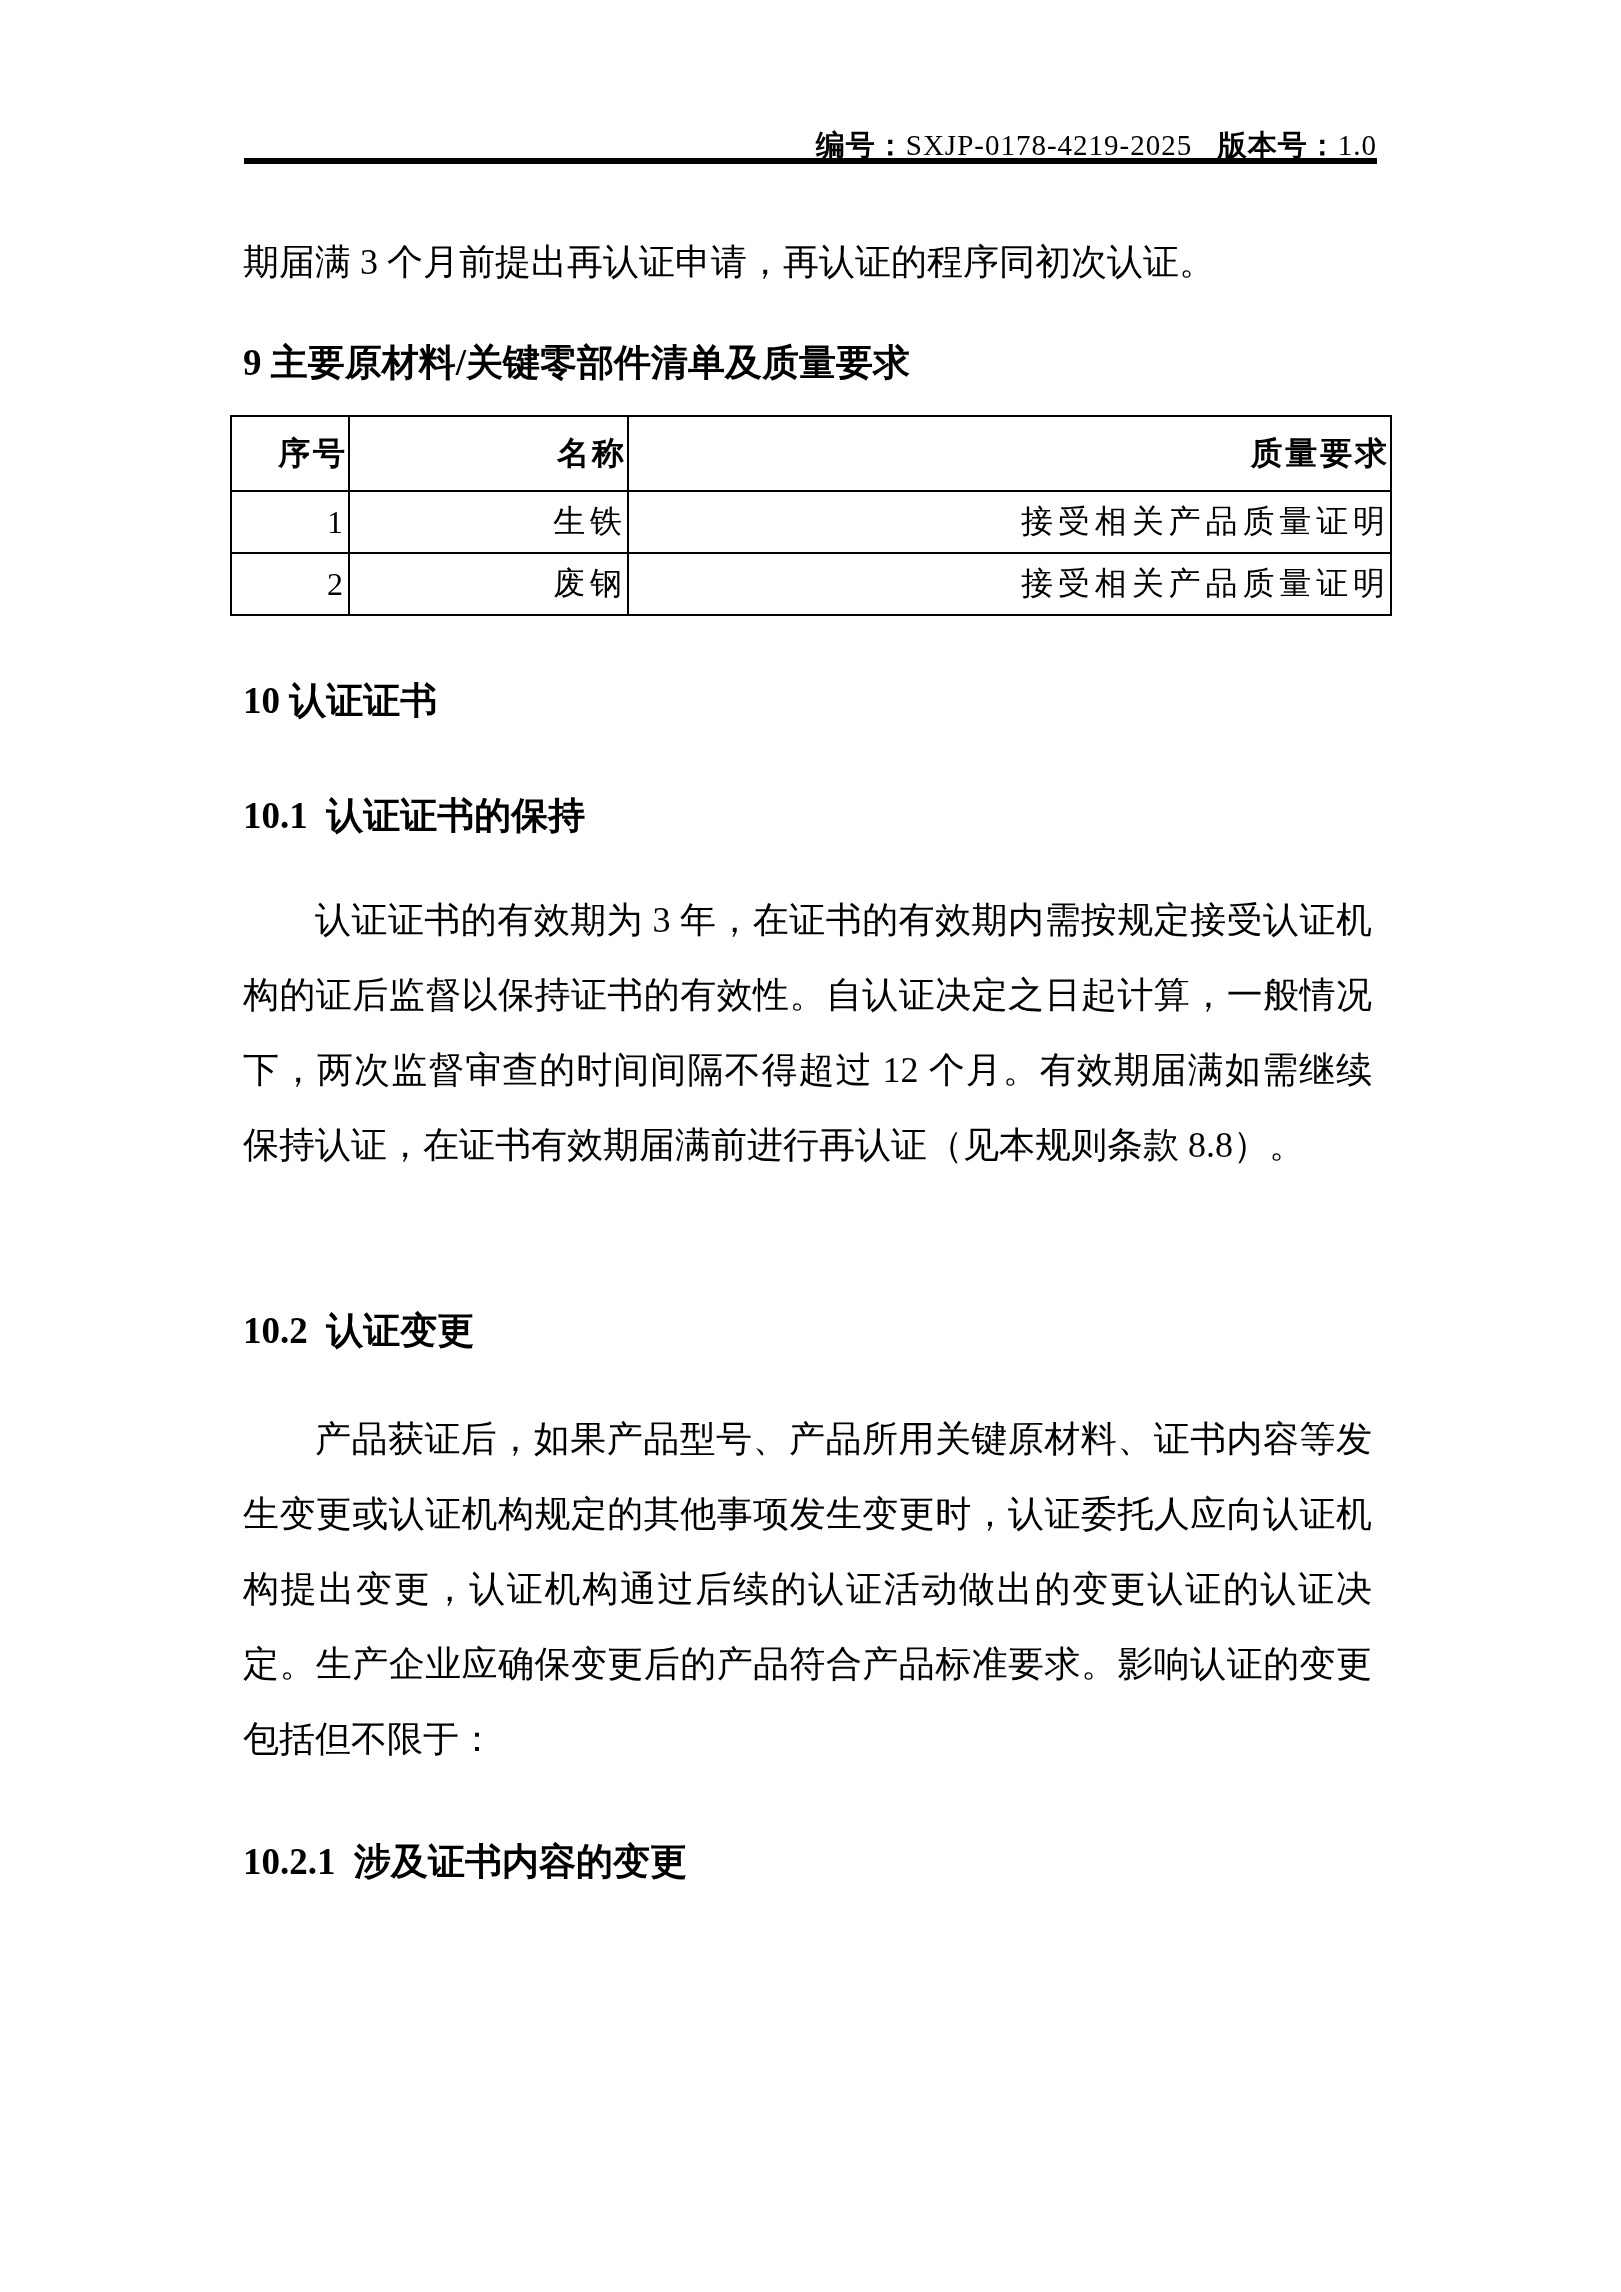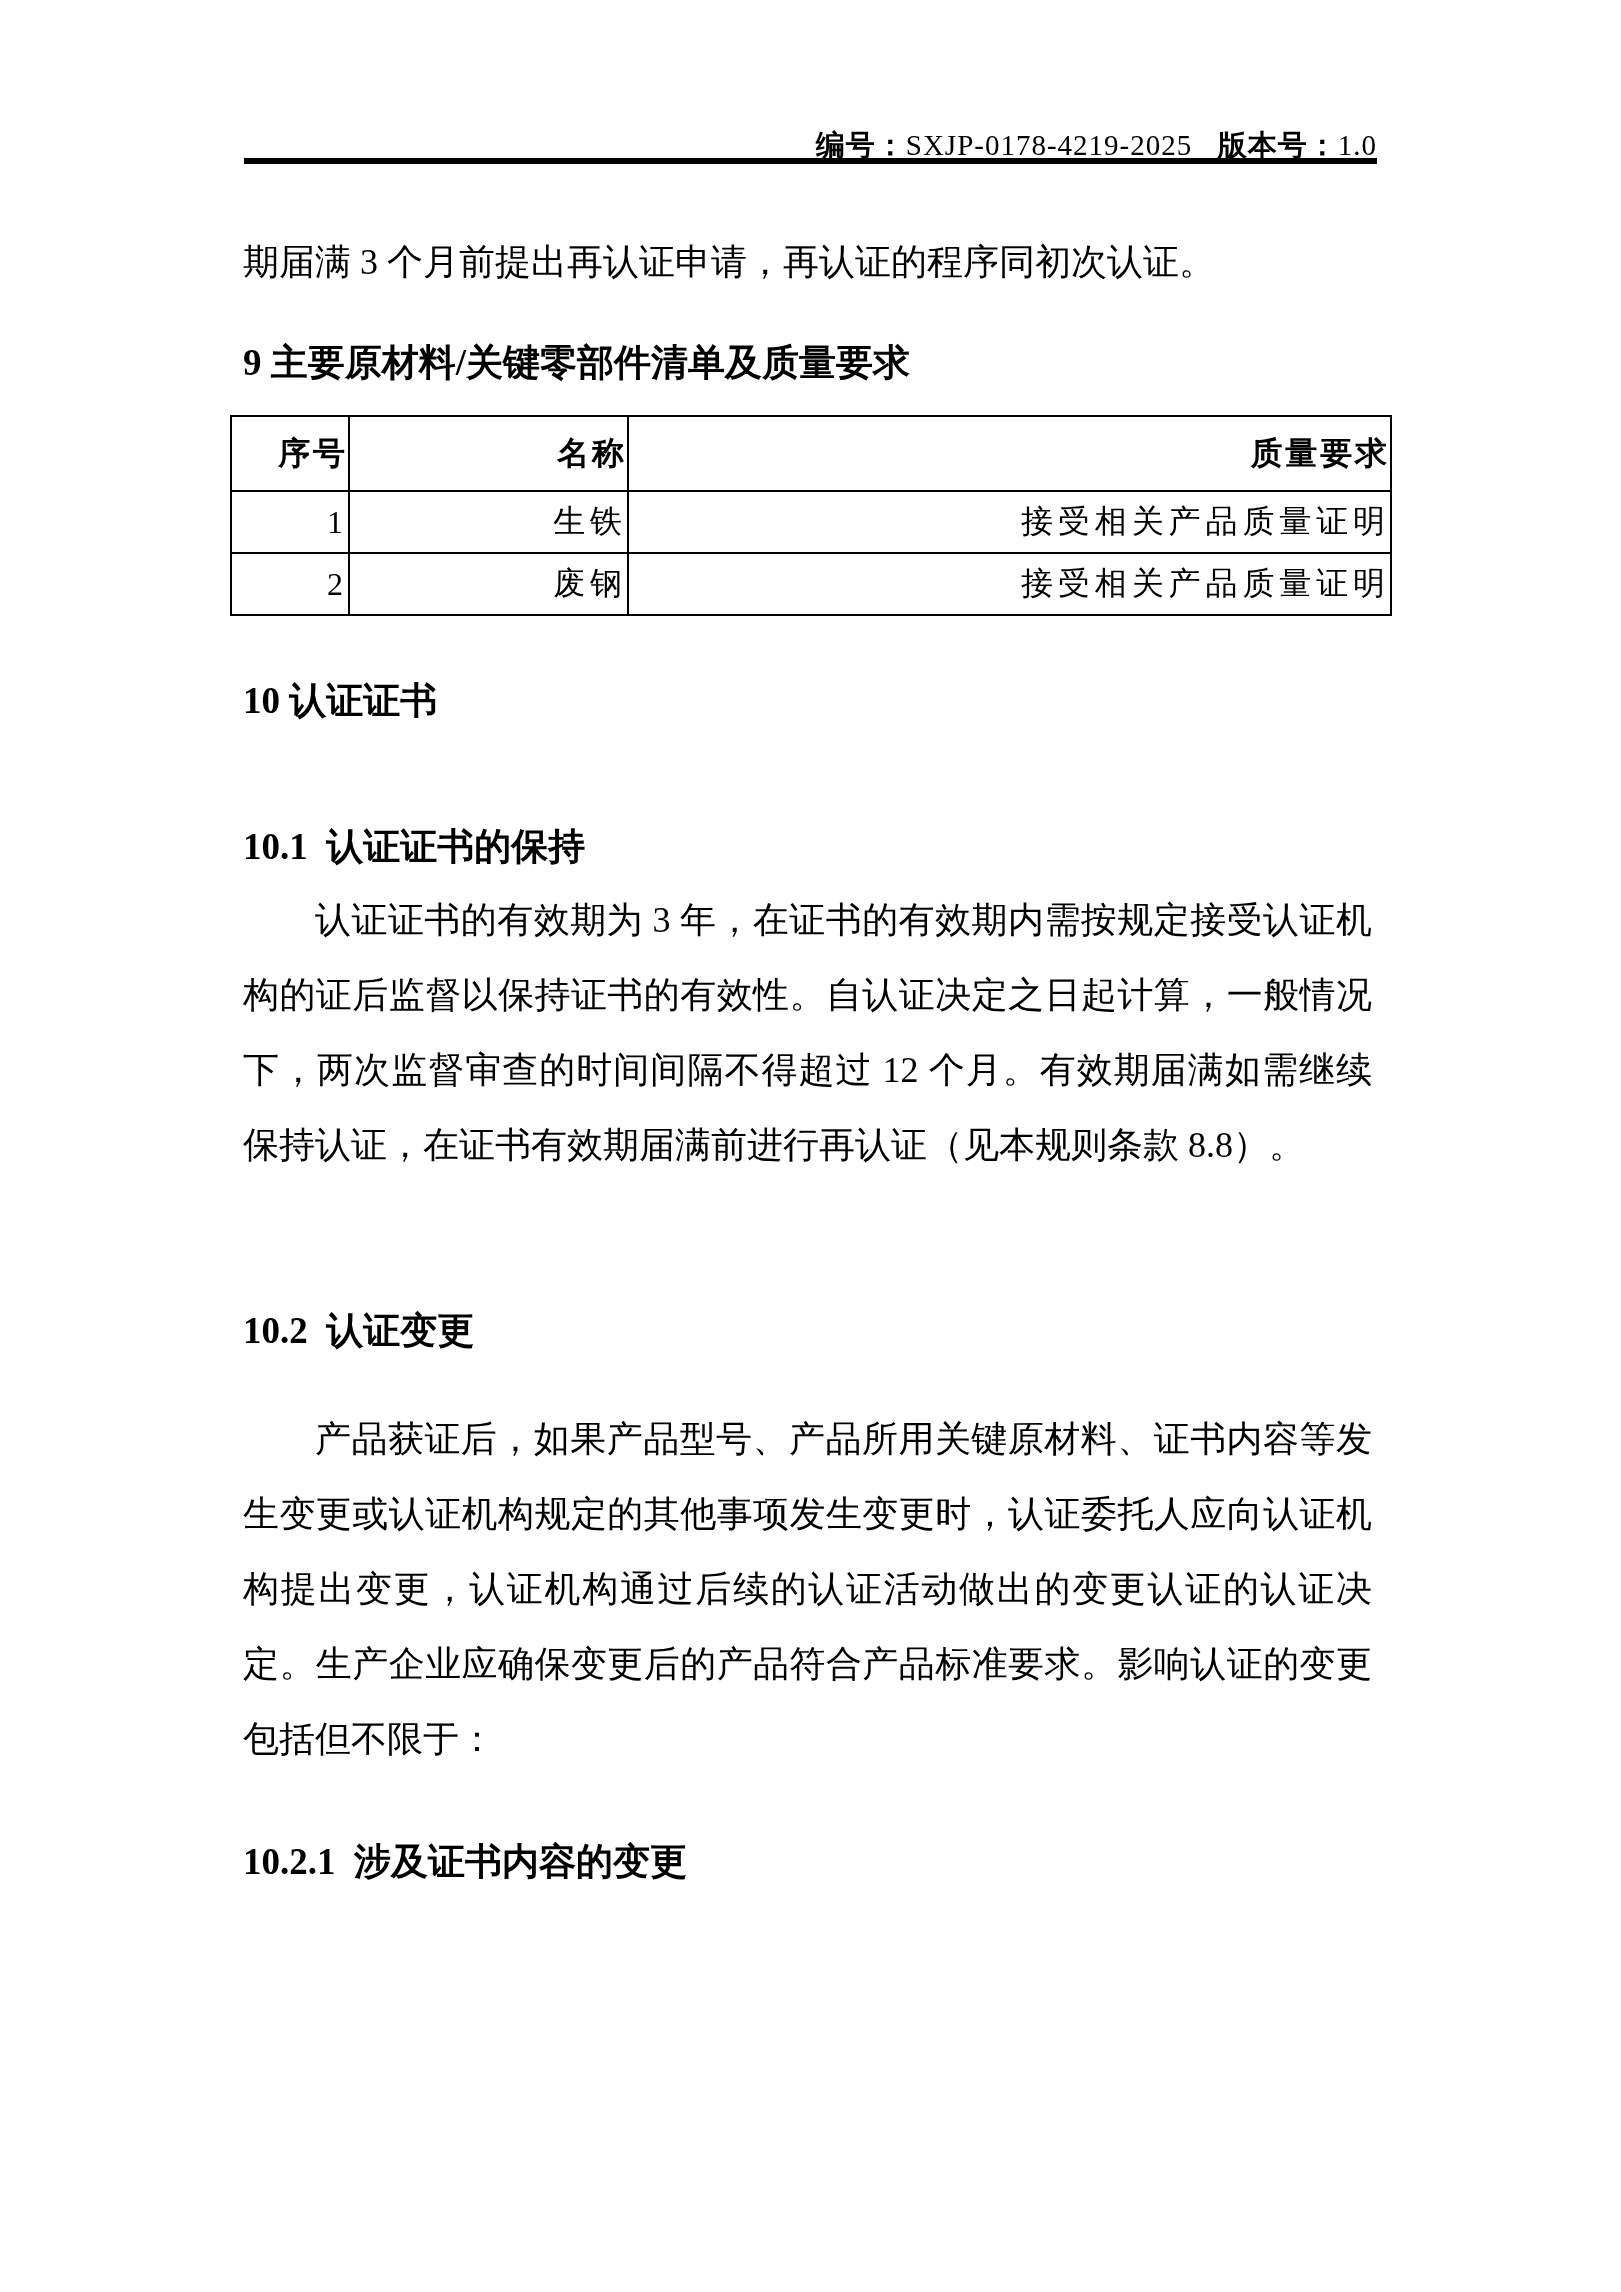--- a/index.html
+++ b/index.html
@@ -136,21 +136,21 @@
       <tr>
         <td>2</td>
         <td>废钢</td>
         <td>接受相关产品质量证明</td>
       </tr>
     </tbody>
   </table>
 
   <h2 class="hd" style="top: 678px;">10 认证证书</h2>
 
-  <h3 class="hd" style="top: 824px;">10.1  认证证书的保持</h3>
+  <h3 class="hd" style="top: 793px;">10.1  认证证书的保持</h3>
 
   <p class="para indent" style="top: 883px;">认证证书的有效期为 3 年，在证书的有效期内需按规定接受认证机构的证后监督以保持证书的有效性。自认证决定之日起计算，一般情况下，两次监督审查的时间间隔不得超过 12 个月。有效期届满如需继续保持认证，在证书有效期届满前进行再认证（见本规则条款 8.8）。</p>
 
   <h3 class="hd" style="top: 1308px;">10.2  认证变更</h3>
 
   <p class="para indent" style="top: 1402px;">产品获证后，如果产品型号、产品所用关键原材料、证书内容等发生变更或认证机构规定的其他事项发生变更时，认证委托人应向认证机构提出变更，认证机构通过后续的认证活动做出的变更认证的认证决定。生产企业应确保变更后的产品符合产品标准要求。影响认证的变更包括但不限于：</p>
 
   <h4 class="hd" style="top: 1839px;">10.2.1  涉及证书内容的变更</h4>
 
 

